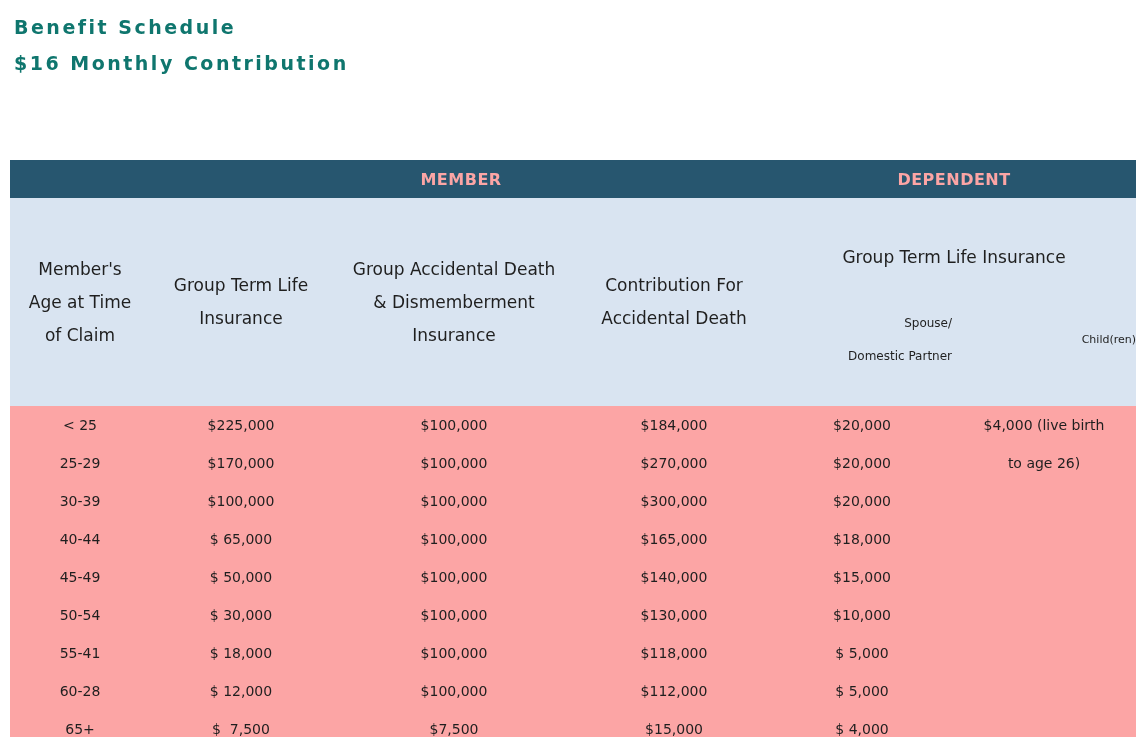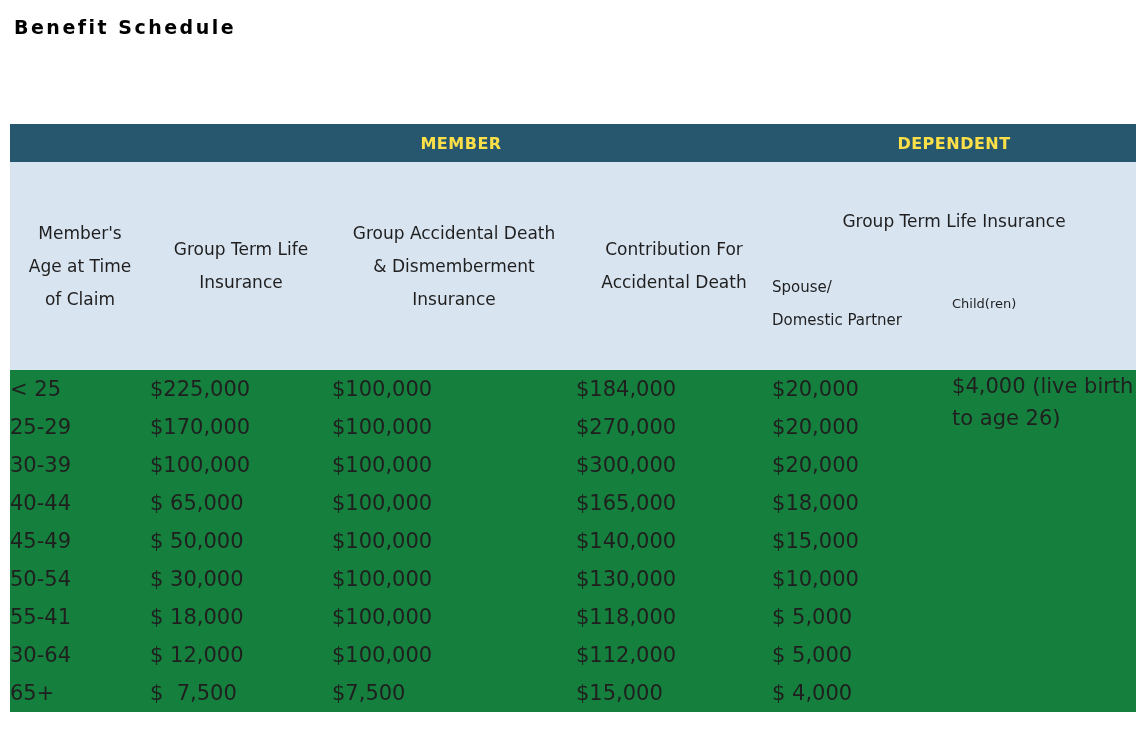--- a/index.html
+++ b/index.html
@@ -14,40 +14,40 @@
     width: 1146px;
     height: 737px;
     overflow: hidden;
     background: #ffffff;
   }
   .titles { padding: 14px 0 0 14px; }
   .title-line {
     font-size: 19px;
     line-height: 26px;
     font-weight: bold;
-    color: #000000;
+    color: #0f766e;
     letter-spacing: 2.5px;
     margin: 0 0 10px 0;
   }
   .benefit-table {
     margin: 84px 10px 0 10px;
     width: 1126px;
     border-collapse: collapse;
     table-layout: fixed;
   }
   .benefit-table col.c1 { width: 140px; }
   .benefit-table col.c2 { width: 182px; }
   .benefit-table col.c3 { width: 244px; }
   .benefit-table col.c4 { width: 196px; }
   .benefit-table col.c5 { width: 180px; }
   .benefit-table col.c6 { width: 184px; }
 
   .group-header-row th {
     background: #27566f;
-    color: #fde047;
+    color: #fca5a5;
     height: 38px;
     font-size: 16px;
     font-weight: bold;
     letter-spacing: 0.5px;
     text-align: center;
     vertical-align: middle;
     padding: 0;
   }
   .subheader-row th {
     background: #d9e4f1;
@@ -64,53 +64,54 @@
   .dep-cell { vertical-align: top; }
   .dep-group-label {
     margin-top: 10px;
     text-align: center;
     line-height: 33px;
     font-size: 17px;
   }
   .dep-split { display: flex; }
   .dep-spouse {
     width: 180px;
-    text-align: left;
+    text-align: right;
     line-height: 33px;
     white-space: pre-line;
-    font-size: 15px;
+    font-size: 12px;
   }
   .dep-child {
     width: 184px;
-    text-align: left;
+    text-align: right;
     line-height: 66px;
-    font-size: 13px;
+    font-size: 11px;
   }
   .data-row td {
     height: 38px;
-    font-size: 21px;
-    text-align: left;
+    font-size: 14px;
+    text-align: center;
     vertical-align: middle;
     padding: 0;
     white-space: pre;
-    background: #15803d;
+    background: #fca5a5;
   }
   .data-row td.child-span {
     vertical-align: top;
-    line-height: 32px;
+    line-height: 38px;
     white-space: pre-line;
   }
 </style>
 </head>
 <body>
 
 <div class="page">
 
   <div class="titles">
     <h1 class="title-line">Benefit Schedule</h1>
+    <h2 class="title-line">$16 Monthly Contribution</h2>
   </div>
 
   <table class="benefit-table">
     <colgroup>
       <col class="c1">
         <col class="c2">
         <col class="c3">
         <col class="c4">
         <col class="c5">
         <col class="c6">
@@ -193,21 +194,21 @@
       </tr>
       <tr class="data-row">
         <td>55-41</td>
         <td>$ 18,000</td>
         <td>$100,000</td>
         <td>$118,000</td>
         <td>$ 5,000</td>
         <td></td>
       </tr>
       <tr class="data-row">
-        <td>30-64</td>
+        <td>60-28</td>
         <td>$ 12,000</td>
         <td>$100,000</td>
         <td>$112,000</td>
         <td>$ 5,000</td>
         <td></td>
       </tr>
       <tr class="data-row">
         <td>65+</td>
         <td>$  7,500</td>
         <td>$7,500</td>

